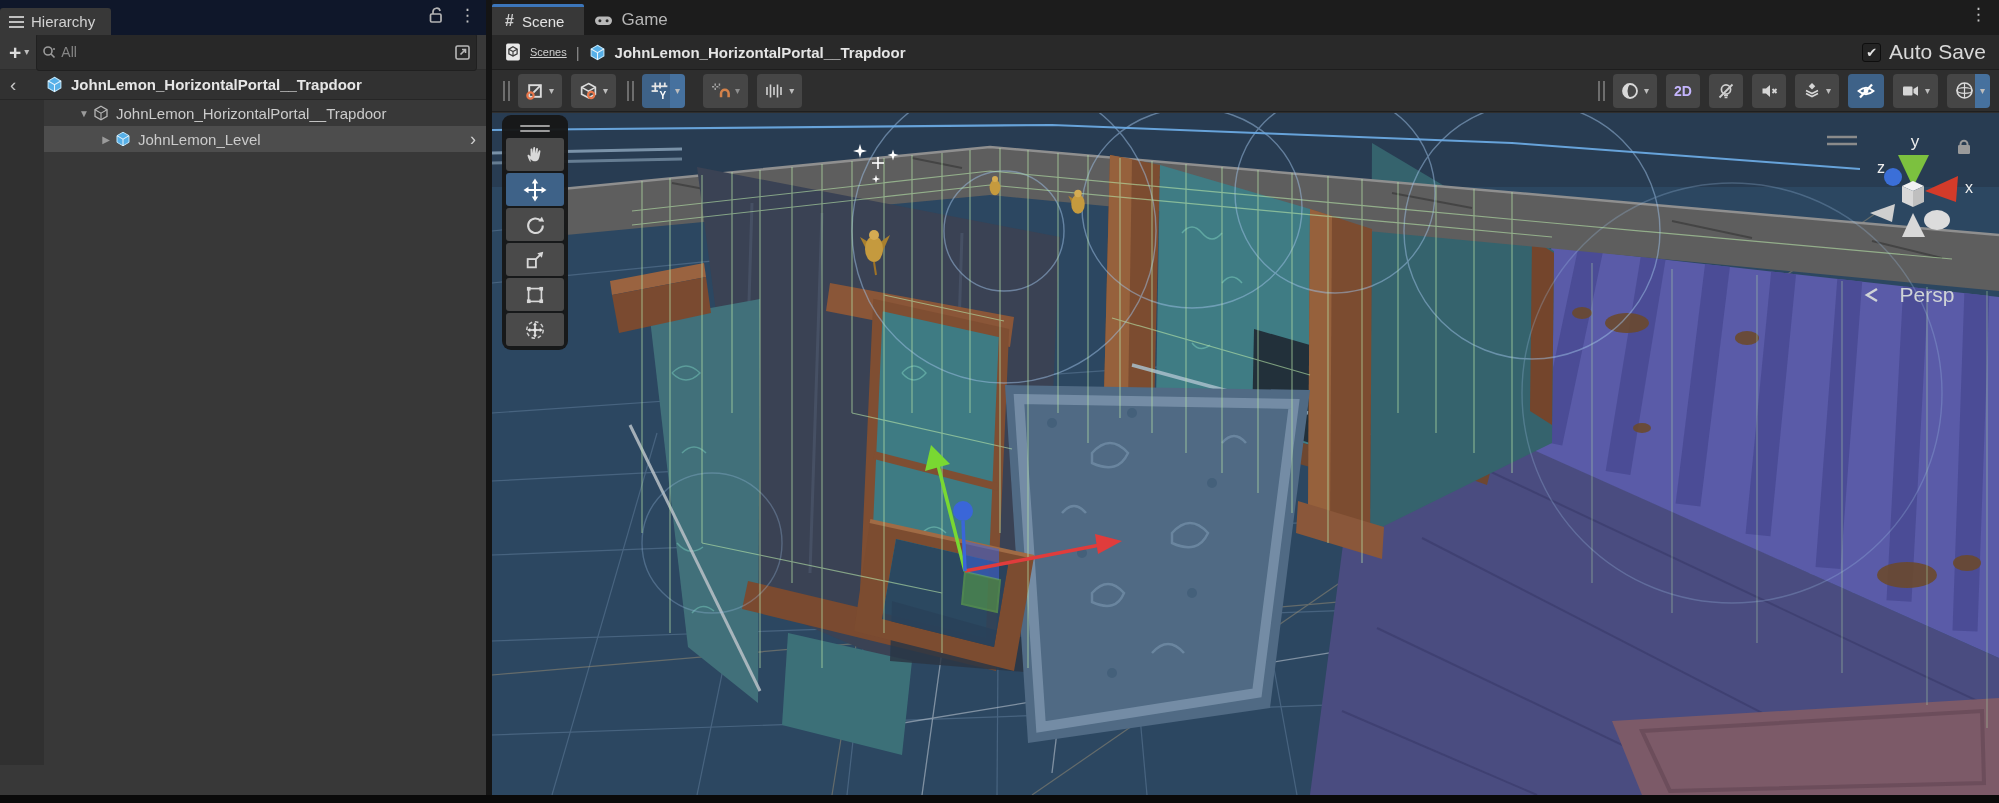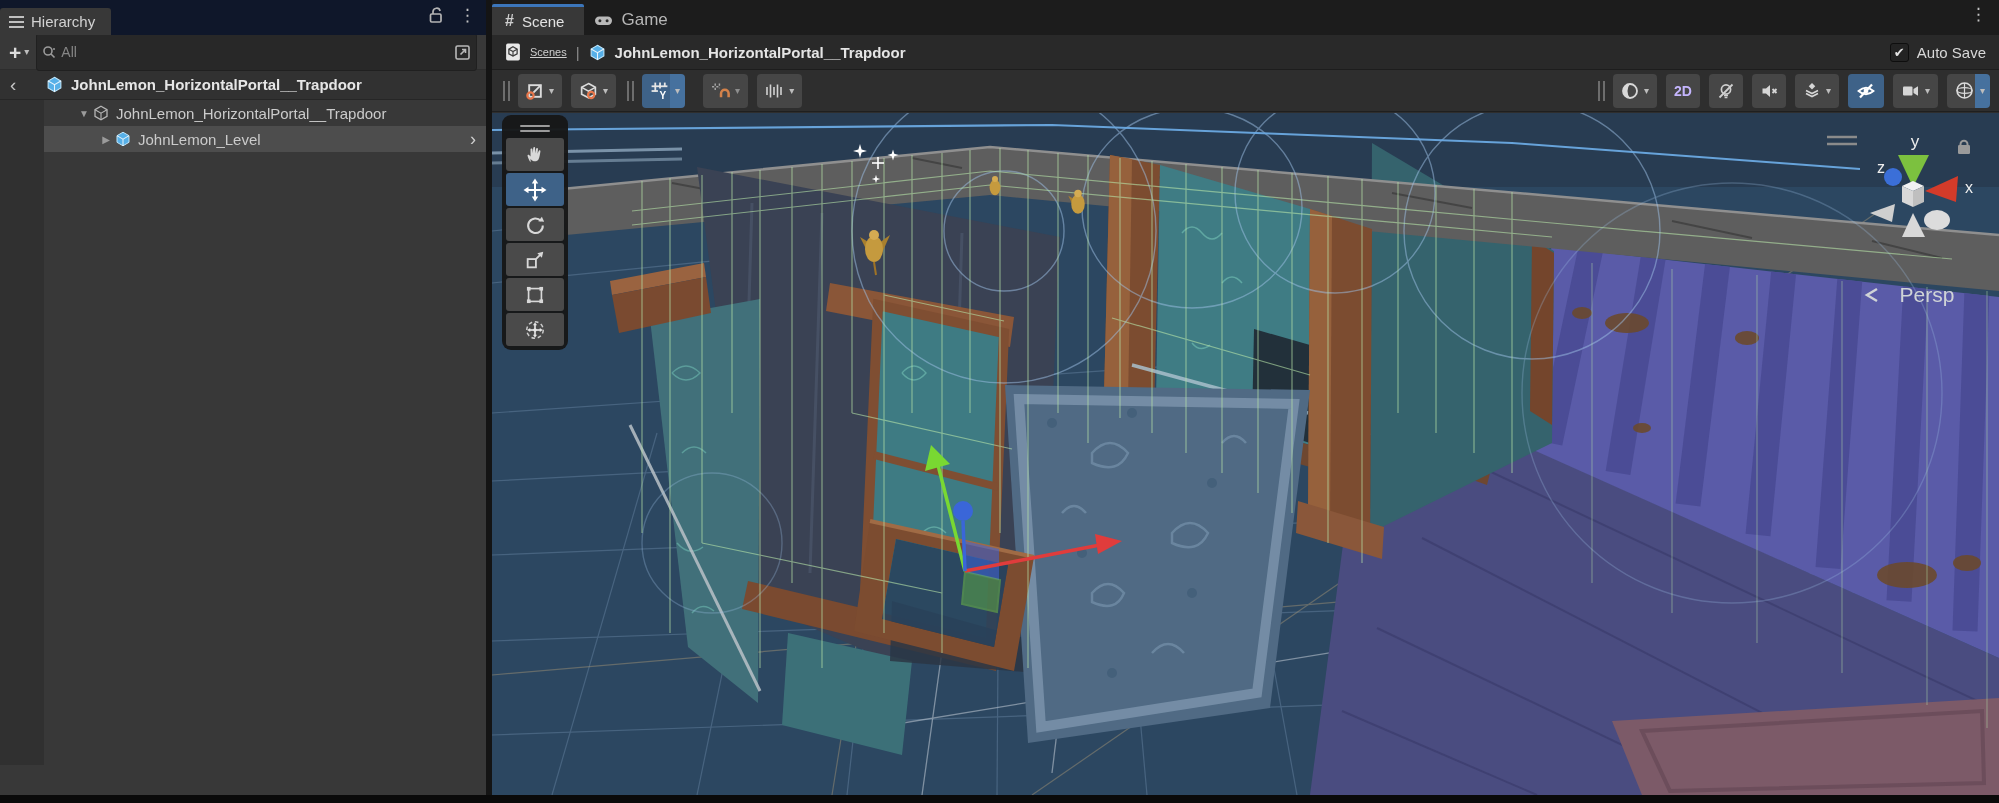--- a/index.html
+++ b/index.html
@@ -40,21 +40,21 @@
   .tab-scene { height:31px; background:#383838; border-top:3px solid #3c76bb; display:flex; align-items:center; gap:8px; padding:0 20px 0 13px; color:#e2e2e2; font-size:15px; border-radius:2px 2px 0 0; }
   .hash { color:#cfcfcf; font-size:16px; font-weight:bold; }
   .tab-game { height:31px; display:flex; align-items:center; gap:8px; padding:0 10px; color:#b6b6b6; font-size:17px; }
   .scene-kebab { position:absolute; right:12px; top:6px; }
   .crumbbar { height:35px; background:#292929; border-bottom:1px solid #1d1d1d; display:flex; align-items:center; padding:0 13px; gap:9px; position:relative; }
   .crumb-root { color:#cfcfcf; font-size:11px;text-decoration:underline; }
   .crumb-sep { color:#8c8c8c; font-size:15px; }
   .crumb-cur { color:#e4e4e4; font-weight:bold; font-size:15px; white-space:nowrap; }
   .autosave { position:absolute; right:13px; top:0; height:100%; display:flex; align-items:center; gap:8px; }
   .checkbox { width:19px; height:19px; background:#232323; border:1px solid #0e0e0e; border-radius:3px; display:flex; align-items:center; justify-content:center; color:#e4e4e4; font-size:13px; }
-  .autosave-label { color:#d8d8d8; font-size:15px; }
+  .autosave-label { color:#d8d8d8; font-size:21px; }
 
   .vtoolbar { height:42px; background:#2e2e2e; border-bottom:1px solid #1f1f1f; display:flex; align-items:center; padding:0 9px; }
   .grip { width:7px; height:20px; border-left:2px solid #6d6d6d; border-right:2px solid #6d6d6d; margin:0 8px 0 2px; }
   .tb { height:34px; background:#464646; border-radius:4px; display:flex; align-items:center; justify-content:center; gap:5px; padding:0 8px; margin-right:9px; }
   .tb.blue { background:#3e6288; }
   .tb.bluecaret { background:#46719e; padding:0 5px; margin-left:-8px; border-radius:0 4px 4px 0; }
   .tb.mainhalf { border-radius:4px 0 0 4px; margin-right:1px; }
   .tb .lbl2d { color:#c4b5fd; font-size:14px; font-weight:bold; }
   .right-cluster { margin-left:auto; display:flex; align-items:center; }
 

